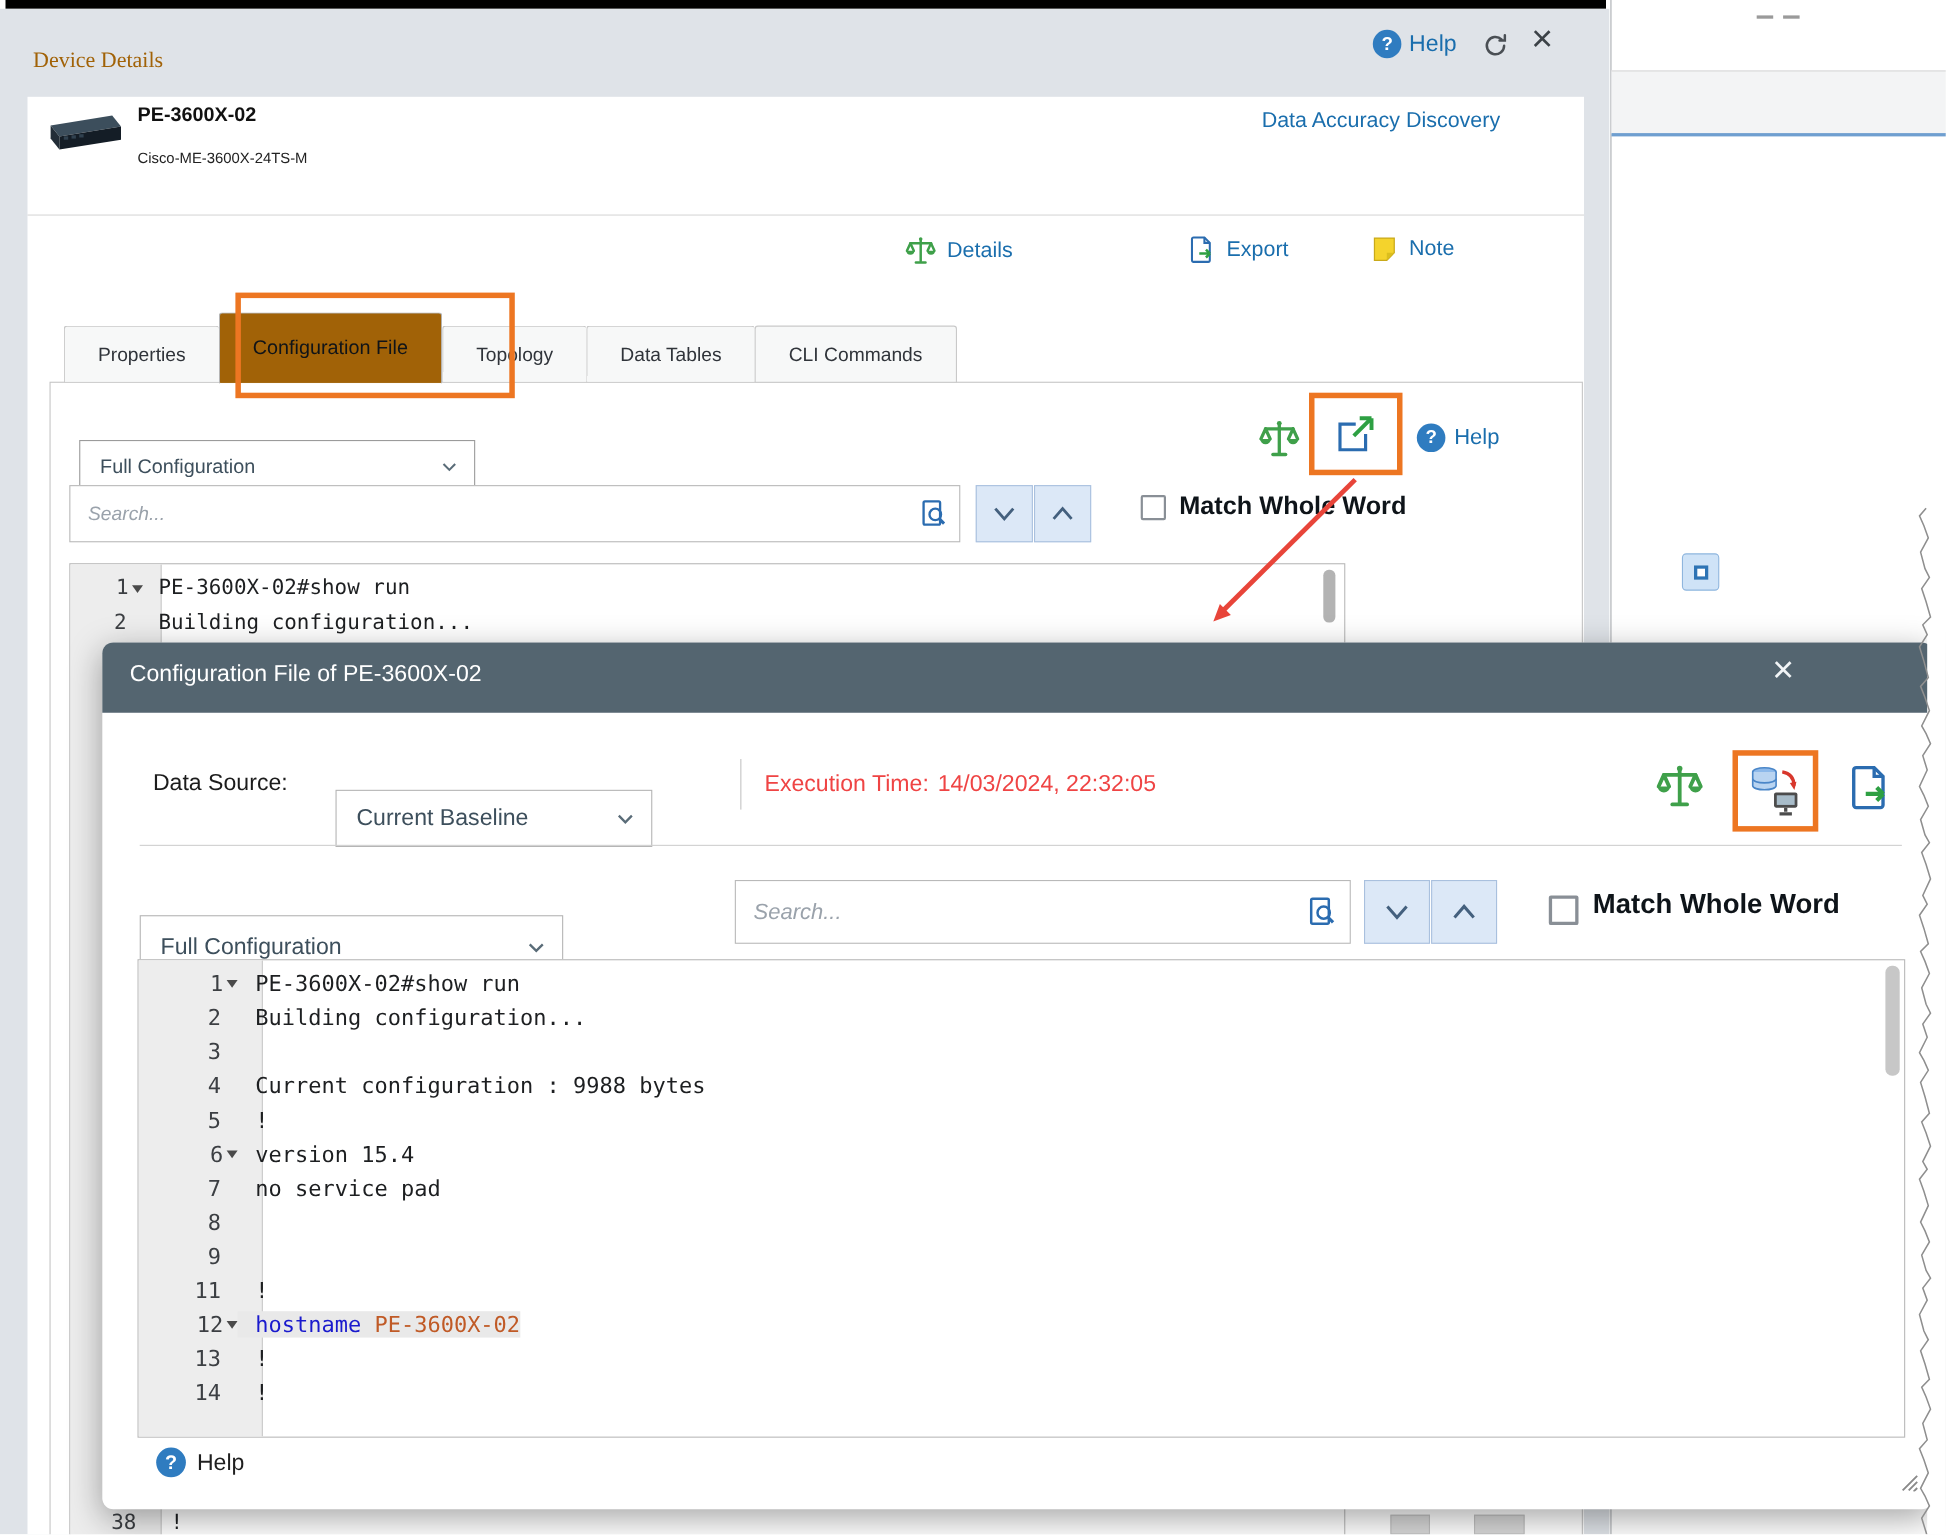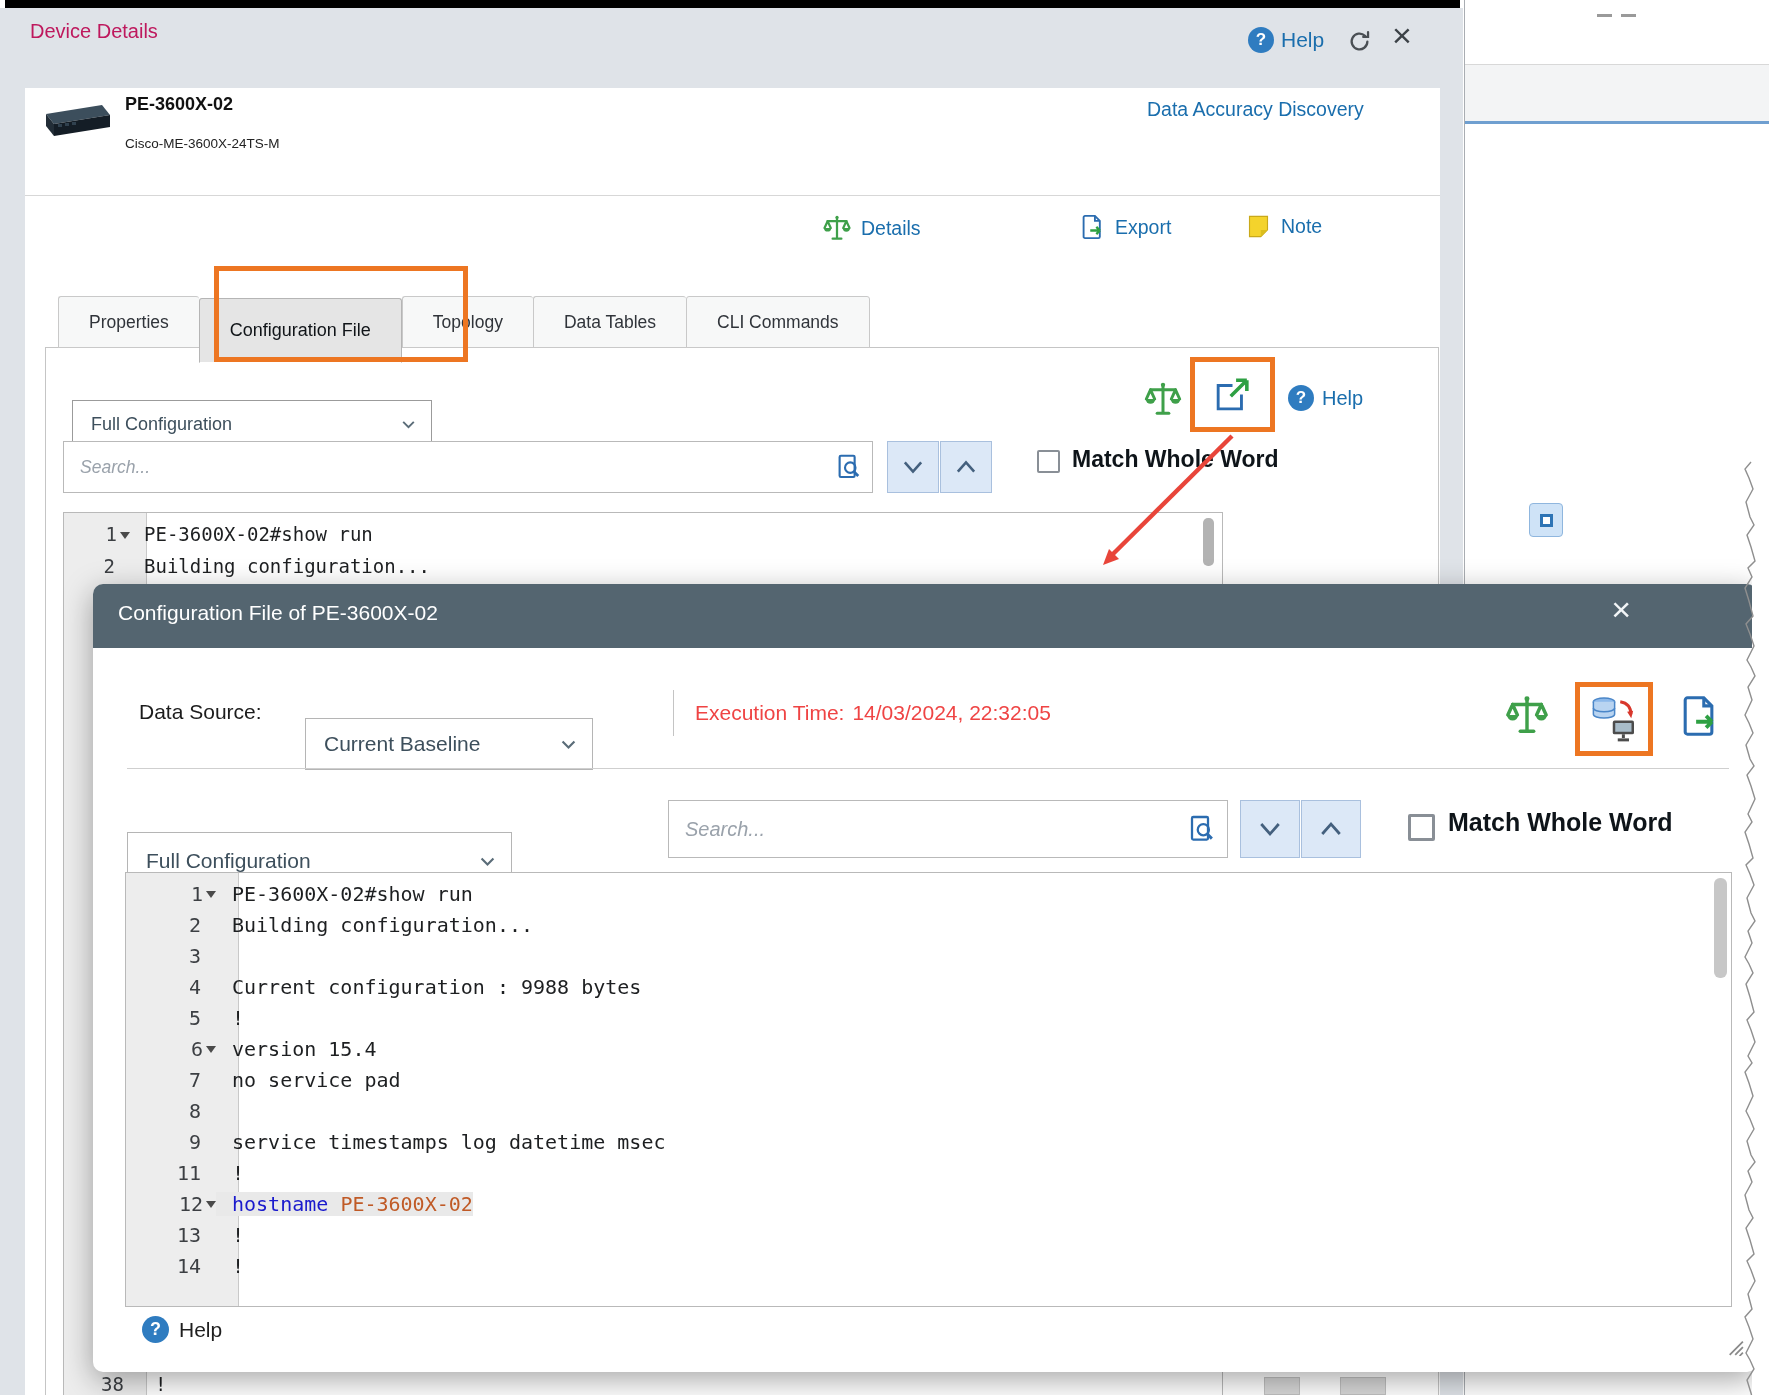--- a/index.html
+++ b/index.html
@@ -2,21 +2,21 @@
 <html><head>
 <meta charset="utf-8">
 <style>
   html,body{margin:0;padding:0;background:#fff;}
   #canvas{position:relative;width:1769px;height:1395px;overflow:hidden;
     font-family:"Liberation Sans",sans-serif;background:#fff;}
   .abs{position:absolute;}
   
   #topbar-black{left:5px;top:0;width:1455px;height:8px;background:#000;}
   #bg-chrome{left:0;top:8px;width:1463px;height:1387px;background:#dfe3e8;}
-  #win-title{left:30px;top:20px;font-size:20px;color:#be185d;}
+  #win-title{left:30px;top:44px;font-size:20px;color:#a16207;font-family:Liberation Serif, serif;}
   #win-help{left:1248px;top:27px;display:flex;align-items:center;gap:7px;cursor:pointer;}
   #win-help span.lbl{font-size:21px;color:#1a6ead;}
   #win-refresh{left:1346px;top:28px;width:27px;height:27px;cursor:pointer;}
   #win-close{left:1392px;top:18px;font-size:34px;color:#3c4247;cursor:pointer;line-height:1;}
   #card{left:25px;top:88px;width:1415px;height:1307px;background:#fff;}
   #device-img{left:40px;top:100px;width:72px;height:40px;}
   #device-name{left:125px;top:94px;font-size:18px;font-weight:700;color:#111;}
   #device-model{left:125px;top:136px;font-size:13.5px;color:#222;}
   #dad-link{left:1147px;top:98px;font-size:19.5px;color:#1a6ead;cursor:pointer;}
   #divider1{left:25px;top:195px;width:1415px;height:1px;background:#d7d7d7;}
@@ -24,22 +24,22 @@
   .action .lbl{font-size:19.5px;color:#1a6ead;}
   #action-compare{left:822px;top:213px;}
   #action-export{left:1078px;top:213px;}
   #action-note{left:1245px;top:213px;}
   
   #tabs-row{left:58px;top:284px;height:64px;display:flex;align-items:flex-end;}
   .tab{height:50px;display:flex;align-items:center;padding:0 30px;background:#f7f8f8;
     border:1px solid #c9c9c9;border-right:none;font-size:17.5px;color:#30343a;
     border-radius:3px 3px 0 0;cursor:pointer;white-space:nowrap;}
   .tab:last-child{border-right:1px solid #c9c9c9;text-align:center;}
-  .tab.active{height:63px;background:#e5e5e5;border:1px solid #b5b5b5;border-bottom:1px solid #fff;
-    color:#101418;position:relative;top:15px;z-index:3;font-size:18px;}
+  .tab.active{height:63px;background:#a16207;border:1px solid #b5b5b5;border-bottom:1px solid #fff;
+    color:#101418;position:relative;top:1px;z-index:3;font-size:18px;}
   #panel{left:45px;top:347px;width:1392px;height:1048px;border:1px solid #c5c5c5;background:#fff;}
   .orange-box{border:5px solid #ed7622;box-sizing:border-box;z-index:4;pointer-events:none;}
   #orange-tab-box{left:214px;top:266px;width:254px;height:96px;}
   #orange-expand-box{left:1190px;top:357px;width:85px;height:75px;}
   
   .selectbox{display:flex;align-items:center;justify-content:space-between;background:#fff;
     border:1px solid #9b9b9b;cursor:pointer;box-sizing:border-box;padding:0 14px 0 18px;margin-top:32px;}
   .selectbox .val{color:#3d4f5c;}
   #bg-view-select{left:72px;top:368px;width:360px;height:48px;}
   #bg-view-select .val{font-size:18px;}
@@ -462,21 +462,20 @@
           <span class="gutter-cell">
             <span class="ln">8</span>
             <span class="caret"></span>
           </span>
         </div>
         <div class="code-line">
           <span class="gutter-cell">
             <span class="ln">9</span>
             <span class="caret"></span>
           </span>
-          <span class="code-text"><span>service timestamps log datetime msec</span></span>
         </div>
         <div class="code-line">
           <span class="gutter-cell">
             <span class="ln">11</span>
             <span class="caret"></span>
           </span>
           <span class="code-text"><span>!</span></span>
         </div>
         <div class="code-line">
           <span class="gutter-cell">

